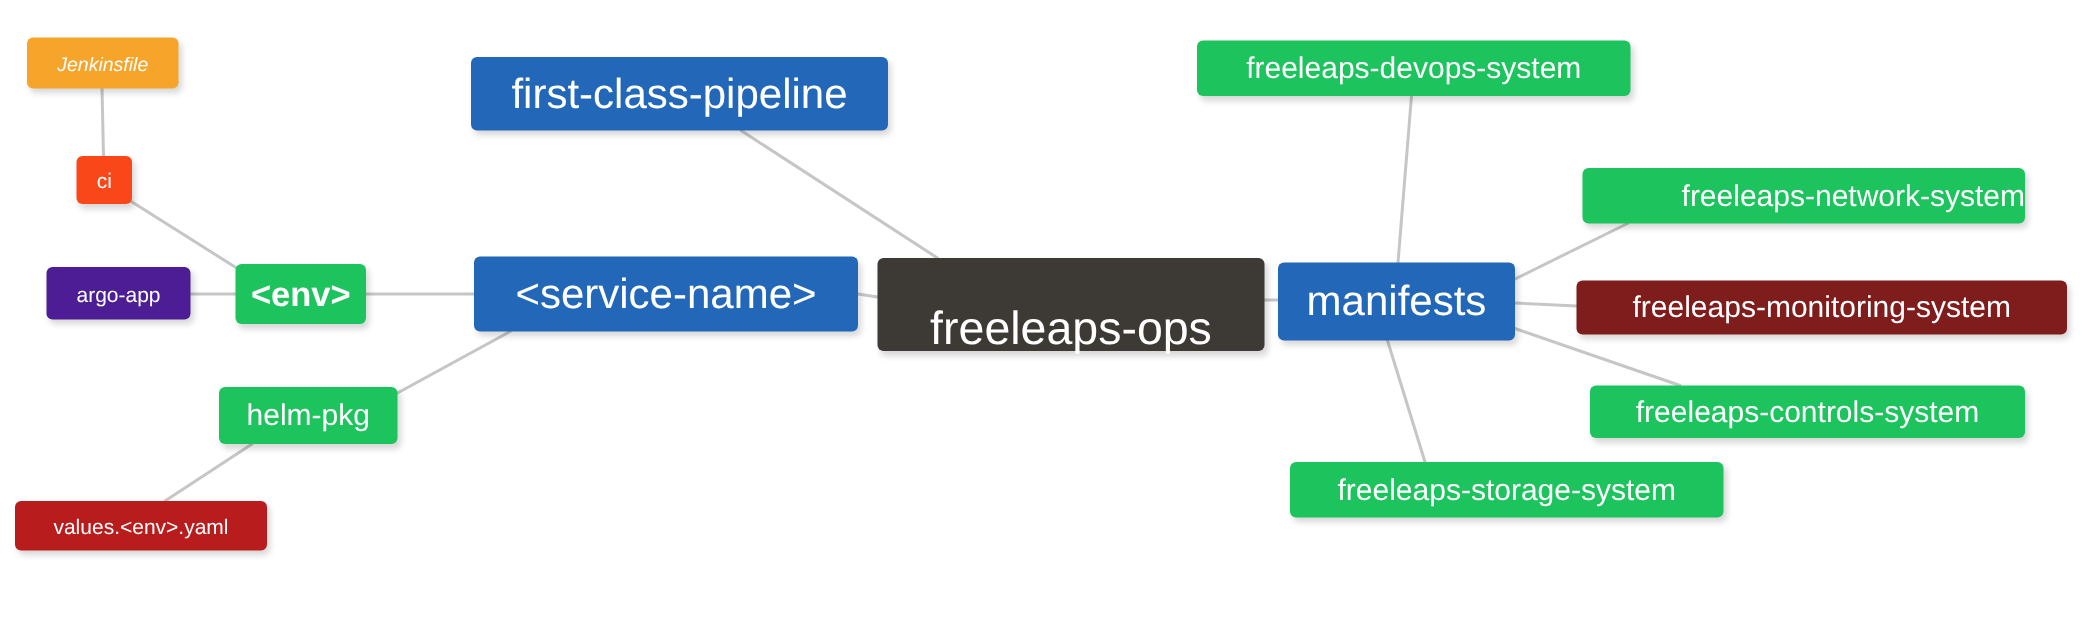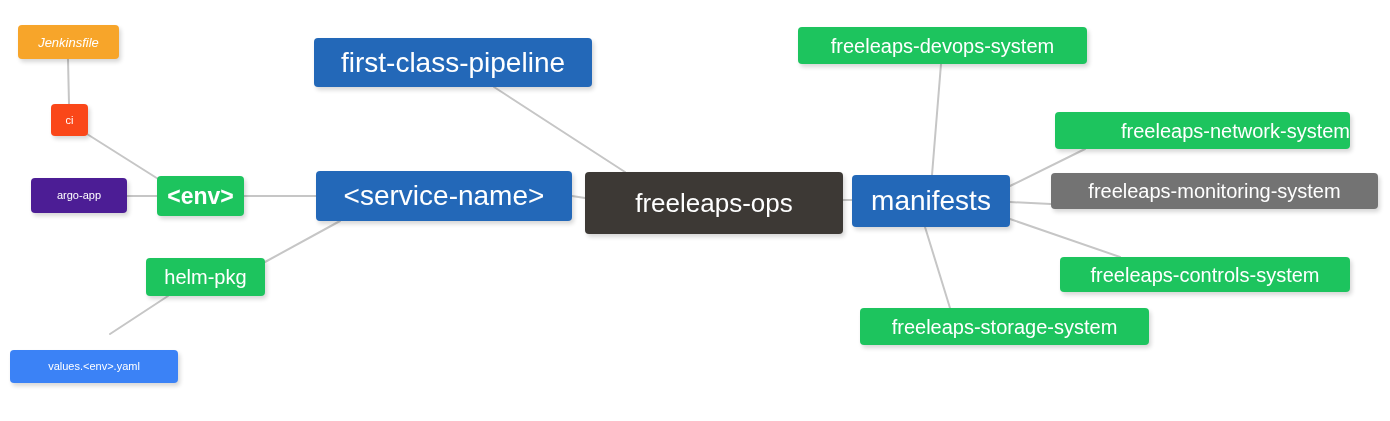--- a/index.html
+++ b/index.html
@@ -37,25 +37,25 @@
     white-space: nowrap;
     line-height: 1;
     box-shadow: 2px 3px 4px rgba(0,0,0,0.16);
     user-select: none;
   }
   .node-label {
     display: block;
     white-space: nowrap;
   }
   
-  .tier-root   { font-size: 26px; }
+  .tier-root   { font-size: 31px; align-items: flex-end; }
   .tier-major  { font-size: 28px; }
   .tier-mid    { font-size: 23px; }
   .tier-leaf   { font-size: 20px; }
-  .tier-small  { font-size: 11px; }
+  .tier-small  { font-size: 14px; }
   .tier-tiny   { font-size: 13px; font-style: italic; }
 </style>
 </head>
 <body>
 
 <div id="mindmap-canvas">
   <svg id="edge-layer" viewBox="0 0 1390 421" preserveAspectRatio="none">
       <line x1="68" y1="59" x2="69" y2="104" stroke="#c6c6c6" stroke-width="2" stroke-linecap="round"></line>
       <line x1="87" y1="134" x2="163" y2="182" stroke="#c6c6c6" stroke-width="2" stroke-linecap="round"></line>
       <line x1="127" y1="196" x2="157" y2="196" stroke="#c6c6c6" stroke-width="2" stroke-linecap="round"></line>
@@ -80,42 +80,42 @@
       </div>
       <div class="node tier-small" style="left: 31px; top: 178px; width: 96px; height: 35px; background: #4c1d95;">
         <span class="node-label">argo-app</span>
       </div>
       <div class="node tier-mid" style="left: 157px; top: 176px; width: 87px; height: 40px; background: rgb(29, 196, 94); font-weight: bold;">
         <span class="node-label">&lt;env&gt;</span>
       </div>
       <div class="node tier-leaf" style="left: 146px; top: 258px; width: 119px; height: 38px; background: rgb(29, 196, 94);">
         <span class="node-label">helm-pkg</span>
       </div>
-      <div class="node tier-small" style="left: 10px; top: 334px; width: 168px; height: 33px; background: #3b82f6; margin-top: 16px;">
+      <div class="node tier-small" style="left: 10px; top: 334px; width: 168px; height: 33px; background: #b91c1c;">
         <span class="node-label">values.&lt;env&gt;.yaml</span>
       </div>
       <div class="node tier-major" style="left: 314px; top: 38px; width: 278px; height: 49px; background: rgb(35, 104, 184);">
         <span class="node-label">first-class-pipeline</span>
       </div>
       <div class="node tier-major" style="left: 316px; top: 171px; width: 256px; height: 50px; background: rgb(35, 104, 184);">
         <span class="node-label">&lt;service-name&gt;</span>
       </div>
       <div class="node tier-root" style="left: 585px; top: 172px; width: 258px; height: 62px; background: rgb(61, 57, 53);">
         <span class="node-label">freeleaps-ops</span>
       </div>
       <div class="node tier-major" style="left: 852px; top: 175px; width: 158px; height: 52px; background: rgb(35, 104, 184);">
         <span class="node-label">manifests</span>
       </div>
       <div class="node tier-leaf" style="left: 798px; top: 27px; width: 289px; height: 37px; background: rgb(29, 196, 94);">
         <span class="node-label">freeleaps-devops-system</span>
       </div>
       <div class="node tier-leaf" style="left: 1055px; top: 112px; width: 295px; height: 37px; background: rgb(29, 196, 94); justify-content: flex-end;">
         <span class="node-label">freeleaps-network-system</span>
       </div>
-      <div class="node tier-leaf" style="left: 1051px; top: 173px; width: 327px; height: 36px; background: #737373;">
+      <div class="node tier-leaf" style="left: 1051px; top: 187px; width: 327px; height: 36px; background: #7f1d1d;">
         <span class="node-label">freeleaps-monitoring-system</span>
       </div>
       <div class="node tier-leaf" style="left: 1060px; top: 257px; width: 290px; height: 35px; background: rgb(29, 196, 94);">
         <span class="node-label">freeleaps-controls-system</span>
       </div>
       <div class="node tier-leaf" style="left: 860px; top: 308px; width: 289px; height: 37px; background: rgb(29, 196, 94);">
         <span class="node-label">freeleaps-storage-system</span>
       </div>
     </div>
 </div>

